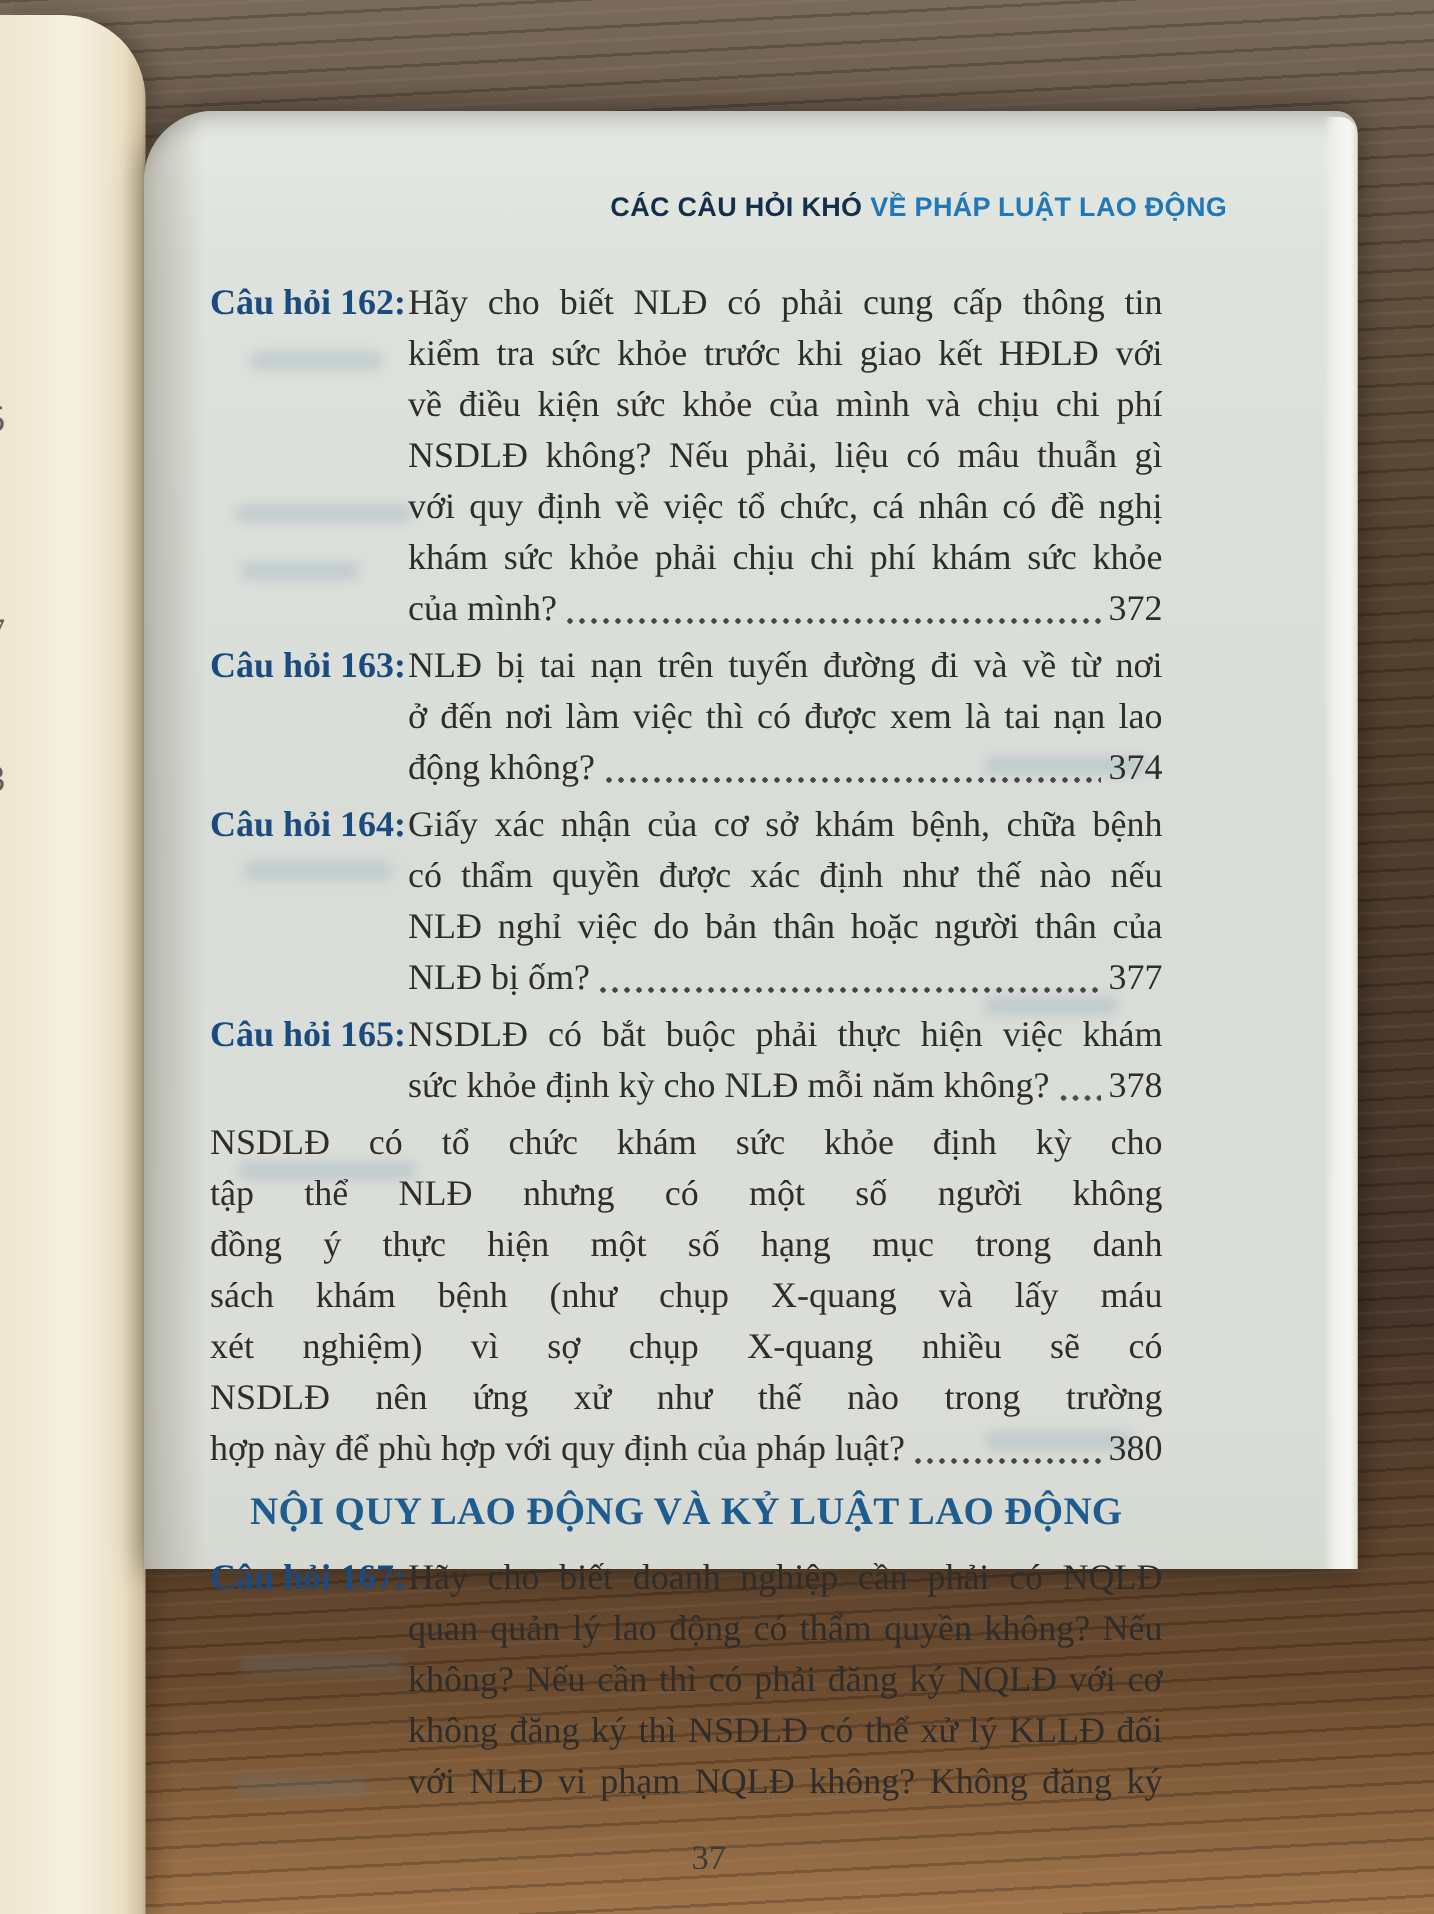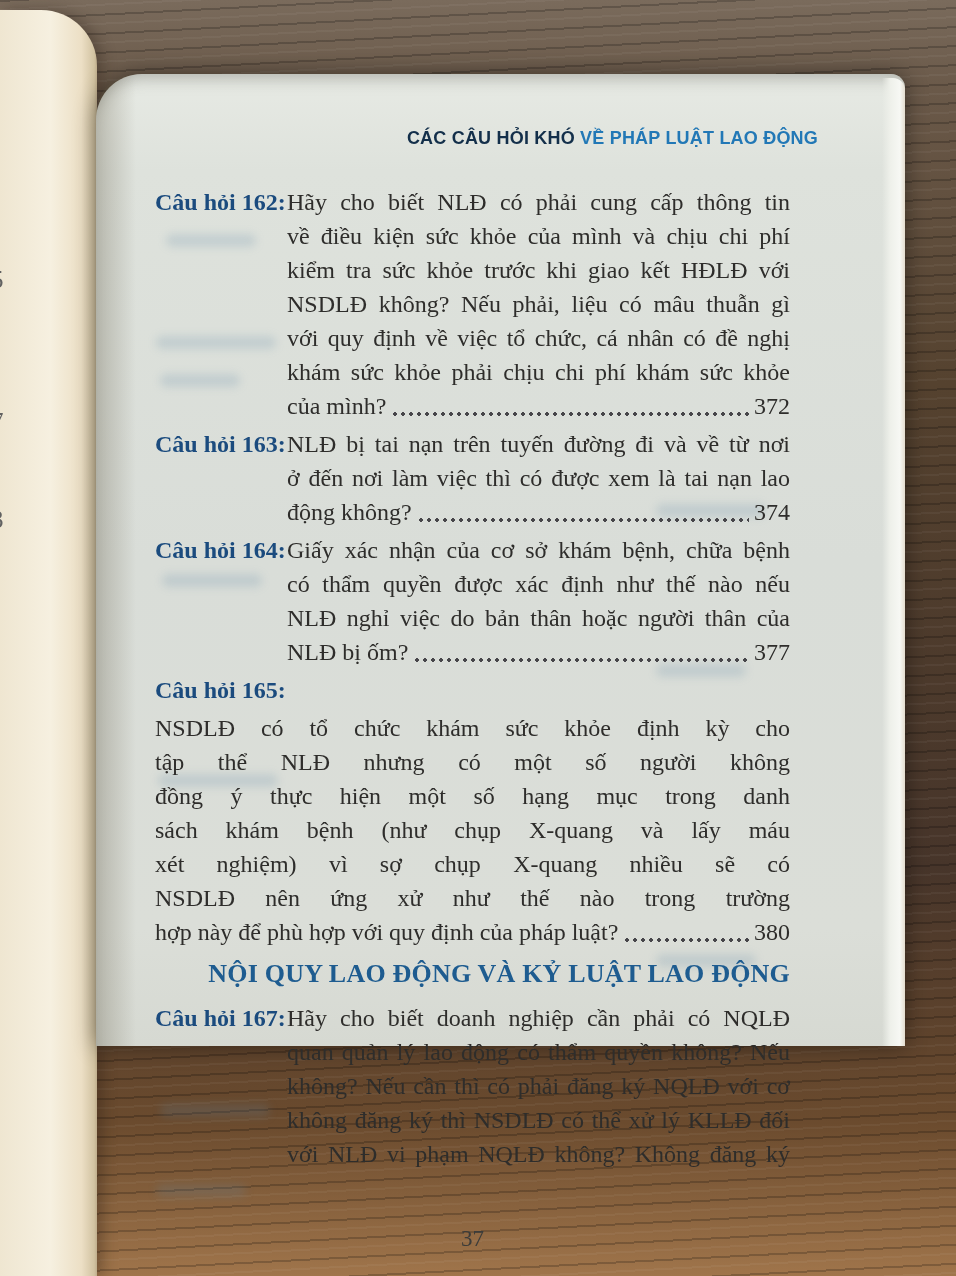--- a/index.html
+++ b/index.html
@@ -42,39 +42,39 @@
     border-radius:0 12px 0 0;pointer-events:none;
   }
   .running-header{
     position:absolute;top:54px;right:87px;
     font-family:"Liberation Sans","DejaVu Sans",sans-serif;
     font-weight:bold;font-size:18px;letter-spacing:.2px;white-space:nowrap;
   }
   .rh-dark{color:#132f4a;}
   .rh-blue{color:#2278b6;}
   .content{
-    position:absolute;left:59px;top:111px;width:635px;
+    position:absolute;left:44px;top:111px;width:635px;
     font-size:24px;line-height:34px;color:#2e2d2b;
   }
   .entry{display:flex;margin-bottom:4px;}
   .lbl{
     flex:0 0 132px;font-weight:bold;color:#1b4b7e;white-space:nowrap;
   }
   .ebody{flex:1;min-width:0;}
   .ln{text-align:justify;text-align-last:justify;}
   .lastln{display:flex;align-items:baseline;justify-content:center;}
   .lt{white-space:nowrap;}
   .dots{
     flex:1 1 auto;align-self:flex-end;height:4px;margin:0 5px 7px 7px;
     background-image:radial-gradient(circle at 2px 2px,#47464a 1.6px,transparent 2px);
     background-size:8px 4px;background-repeat:repeat-x;
   }
   .pg-ref{white-space:nowrap;}
   .section-heading{
-    text-align:right;font-weight:bold;font-size:26px;color:#1e5c90;
+    text-align:center;font-weight:bold;font-size:26px;color:#1e5c90;
     margin:8px 0 10px 0;letter-spacing:.2px;
   }
   .folio{
     position:absolute;left:59px;top:1152px;width:635px;
     text-align:center;font-size:23px;color:#3c3c3a;
   }
   .ghost{
     position:absolute;height:13px;border-radius:7px;
     background:rgba(95,135,165,.20);filter:blur(4px);pointer-events:none;
   }
@@ -104,22 +104,22 @@
   <div class="running-header">
     <span class="rh-dark">CÁC CÂU HỎI KHÓ</span><span class="rh-blue"> VỀ PHÁP LUẬT LAO ĐỘNG</span>
   </div>
 
   <div class="content">
 
     <div class="entry">
       <span class="lbl">Câu hỏi 162:</span>
       <div class="ebody">
         <div class="ln">Hãy cho biết NLĐ có phải cung cấp thông tin</div>
+        <div class="ln">kiểm tra sức khỏe trước khi giao kết HĐLĐ với</div>
         <div class="ln">về điều kiện sức khỏe của mình và chịu chi phí</div>
-        <div class="ln">kiểm tra sức khỏe trước khi giao kết HĐLĐ với</div>
         <div class="ln">NSDLĐ không? Nếu phải, liệu có mâu thuẫn gì</div>
         <div class="ln">với quy định về việc tổ chức, cá nhân có đề nghị</div>
         <div class="ln">khám sức khỏe phải chịu chi phí khám sức khỏe</div>
         <div class="lastln">
           <span class="lt">của mình?</span>
           <span class="dots"></span>
           <span class="pg-ref">372</span>
         </div>
       </div>
     </div>
@@ -146,20 +146,28 @@
         <div class="lastln">
           <span class="lt">NLĐ bị ốm?</span>
           <span class="dots"></span>
           <span class="pg-ref">377</span>
         </div>
       </div>
     </div>
 
     <div class="entry">
       <span class="lbl">Câu hỏi 165:</span>
+      <div class="ebody">
+        <div class="ln">NSDLĐ có bắt buộc phải thực hiện việc khám</div>
+        <div class="lastln">
+          <span class="lt">sức khỏe định kỳ cho NLĐ mỗi năm không?</span>
+          <span class="dots"></span>
+          <span class="pg-ref">378</span>
+        </div>
+      </div>
     </div>
 
     <div class="entry">
       <div class="ebody">
         <div class="ln">NSDLĐ có tổ chức khám sức khỏe định kỳ cho</div>
         <div class="ln">tập thể NLĐ nhưng có một số người không</div>
         <div class="ln">đồng ý thực hiện một số hạng mục trong danh</div>
         <div class="ln">sách khám bệnh (như chụp X-quang và lấy máu</div>
         <div class="ln">xét nghiệm) vì sợ chụp X-quang nhiều sẽ có</div>
         <div class="ln">NSDLĐ nên ứng xử như thế nào trong trường</div>

